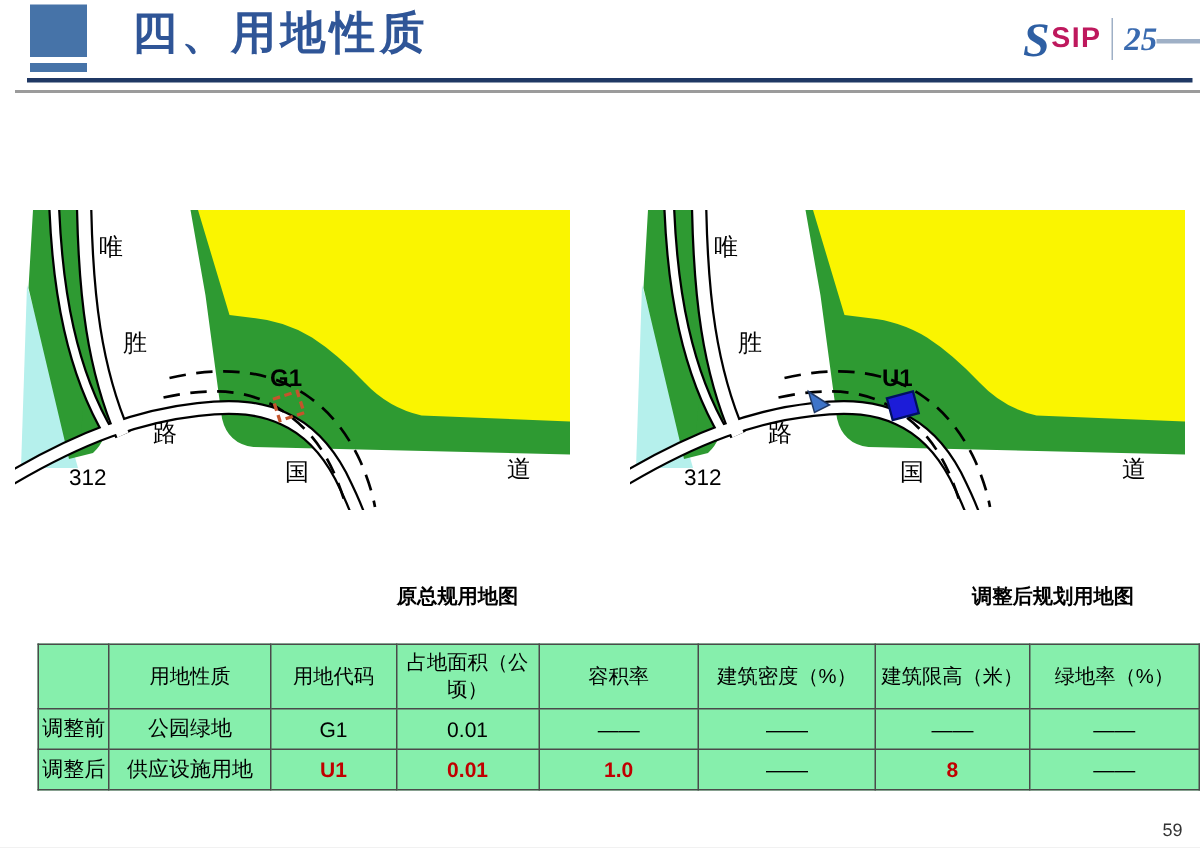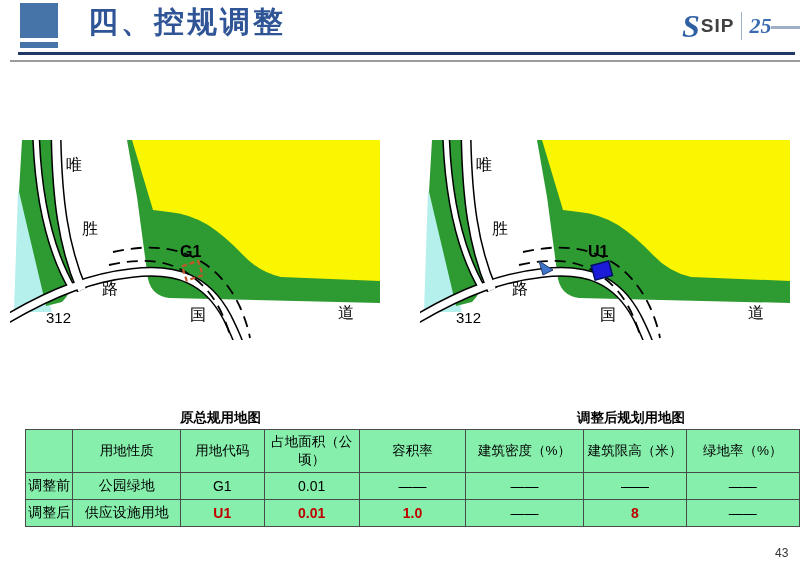--- a/index.html
+++ b/index.html
@@ -8,37 +8,37 @@
 
   
   .deco-square{position:absolute;left:20px;top:3px;width:38px;height:35px;background:#4673A8;}
   .deco-bar{position:absolute;left:20px;top:42px;width:38px;height:6px;background:#4673A8;}
   .page-title{position:absolute;left:88px;top:2px;font-size:30px;font-weight:bold;color:#2F5597;letter-spacing:3px;}
   .rule-navy{position:absolute;left:18px;top:52px;width:777px;height:3px;background:#1F3864;}
   .rule-gray{position:absolute;left:10px;top:60px;width:790px;height:2px;background:#9b9b9b;}
   .logo{position:absolute;left:682px;top:6px;height:40px;display:flex;align-items:center;}
   .logo-s{font-family:"Liberation Serif","DejaVu Serif",serif;font-style:italic;font-weight:bold;
           font-size:32px;color:#2E5FA3;line-height:1;margin-right:1px;}
-  .logo-sip{font-size:19px;font-weight:bold;color:#404040;letter-spacing:1px;}
+  .logo-sip{font-size:19px;font-weight:bold;color:#be185d;letter-spacing:1px;}
   .logo-sep{width:1px;height:28px;background:#9fb0c6;margin:0 7px;}
   .logo-mark{display:flex;flex-direction:row;align-items:center;}
   .logo-25{font-family:"Liberation Serif","DejaVu Serif",serif;font-style:italic;font-weight:bold;
            font-size:22px;color:#3A6BB0;line-height:1;}
   .logo-sub{width:36px;height:3px;background:#9fb0c6;margin-top:2px;}
 
   
   .intro{position:absolute;left:25px;top:70px;width:765px;font-size:15px;color:#000;}
   .intro b{font-weight:bold;}
 
   
   .map{position:absolute;top:140px;width:370px;height:200px;}
   .map-left{left:10px;}
   .map-right{left:420px;}
   .map svg{display:block;}
-  .map-caption{position:absolute;top:409px;width:250px;font-size:13.5px;font-weight:bold;color:#000;}
+  .map-caption{position:absolute;top:389px;width:250px;text-align:center;font-size:13.5px;font-weight:bold;color:#000;}
   .cap-left{left:180px;}
   .cap-right{left:577px;}
   .svg-label{font-size:16px;fill:#000;font-family:"Liberation Sans","DejaVu Sans",sans-serif;}
   .svg-label-sm{font-size:15px;fill:#000;}
   .svg-marker-label{font-size:16px;font-weight:bold;fill:#000;}
 
   
   .tbl-title{position:absolute;left:28px;top:429px;font-size:13.5px;font-weight:bold;color:#000;text-align:right;}
   table.indicators{position:absolute;left:25px;top:429px;border-collapse:collapse;table-layout:fixed;
                    font-size:14px;color:#000;background:#86efac;}
@@ -50,21 +50,21 @@
 
   .page-number{position:absolute;left:775px;top:546px;font-size:12px;color:#333;}
 </style>
 </head>
 <body>
 
 <div class="slide">
 
   <div class="deco-square"></div>
   <div class="deco-bar"></div>
-  <div class="page-title">四、控规调整</div>
+  <div class="page-title">四、用地性质</div>
   <div class="logo">
     <span class="logo-s">S</span>
     <span class="logo-sip">SIP</span>
     <span class="logo-sep"></span>
     <span class="logo-mark">
       <span class="logo-25">25</span>
       <span class="logo-sub"></span>
     </span>
   </div>
   <div class="rule-navy"></div>
@@ -181,14 +181,14 @@
           <td class="hl" style="color: rgb(192, 0, 0);">U1</td>
           <td class="hl" style="color: rgb(192, 0, 0);">0.01</td>
           <td class="hl" style="color: rgb(192, 0, 0);">1.0</td>
           <td>——</td>
           <td class="hl" style="color: rgb(192, 0, 0);">8</td>
           <td>——</td>
         </tr>
       </tbody>
   </table>
 
-  <div class="page-number">43</div>
+  <div class="page-number">59</div>
 </div>
 
 </body></html>

